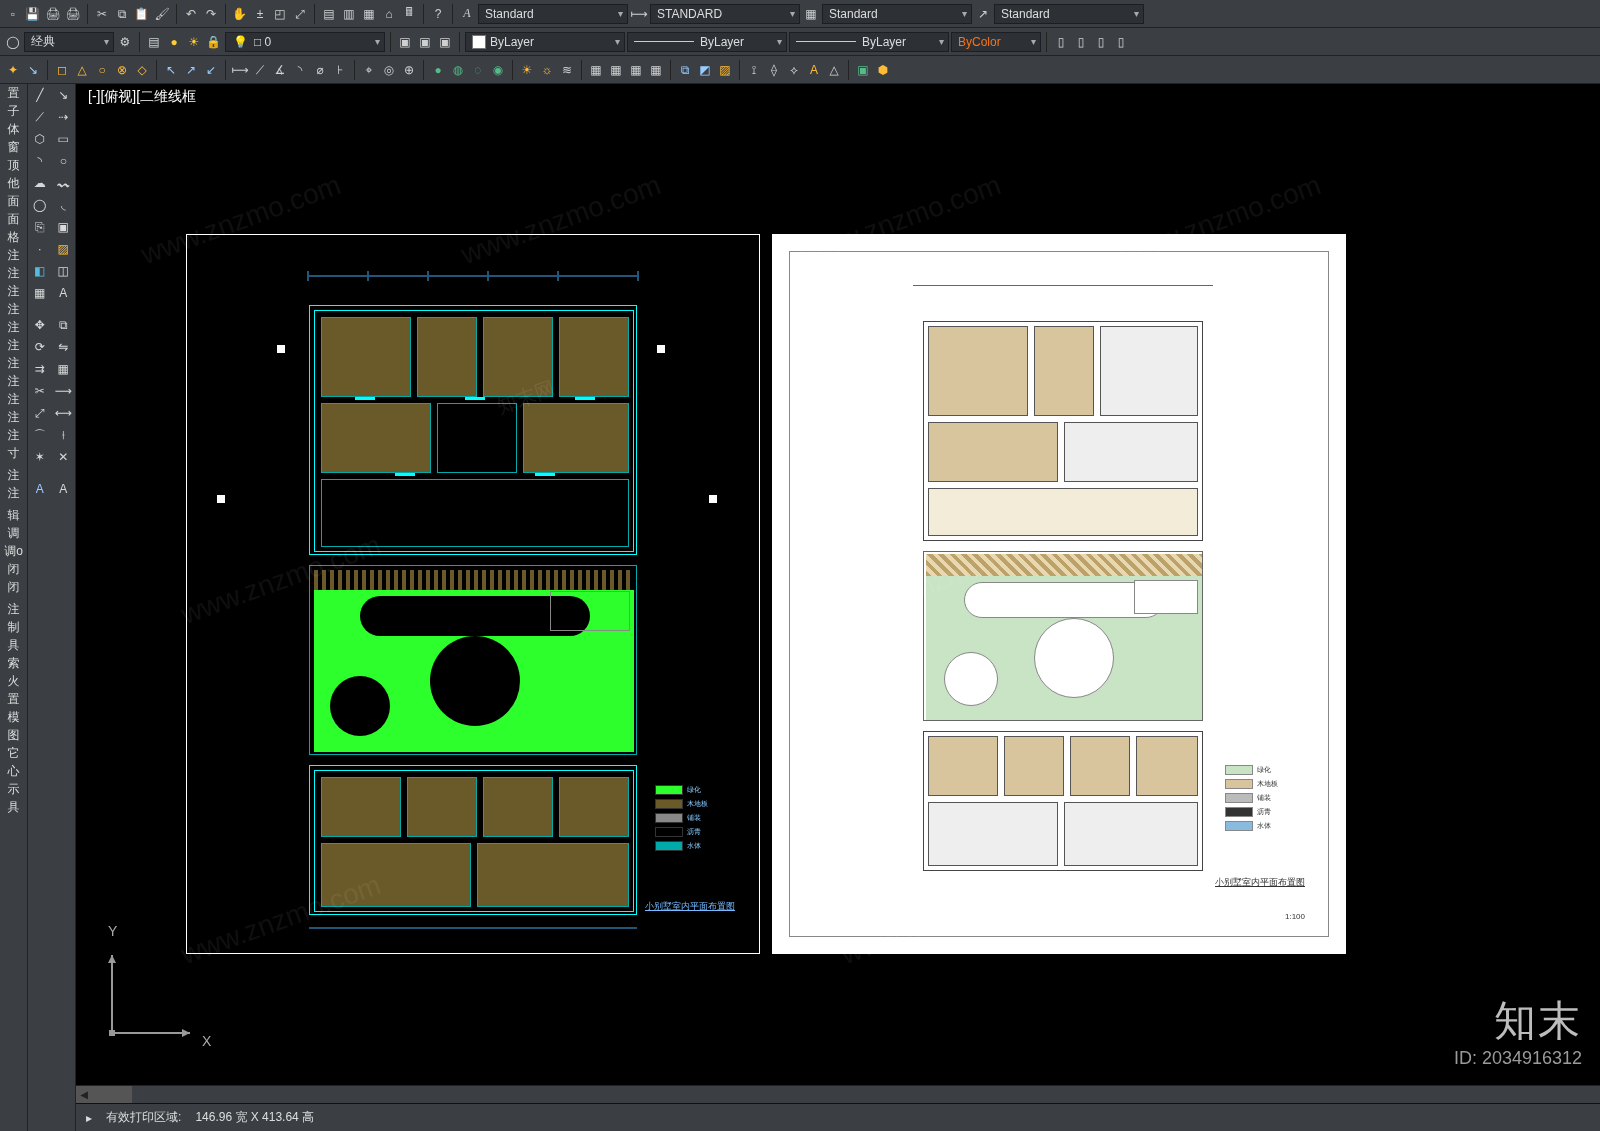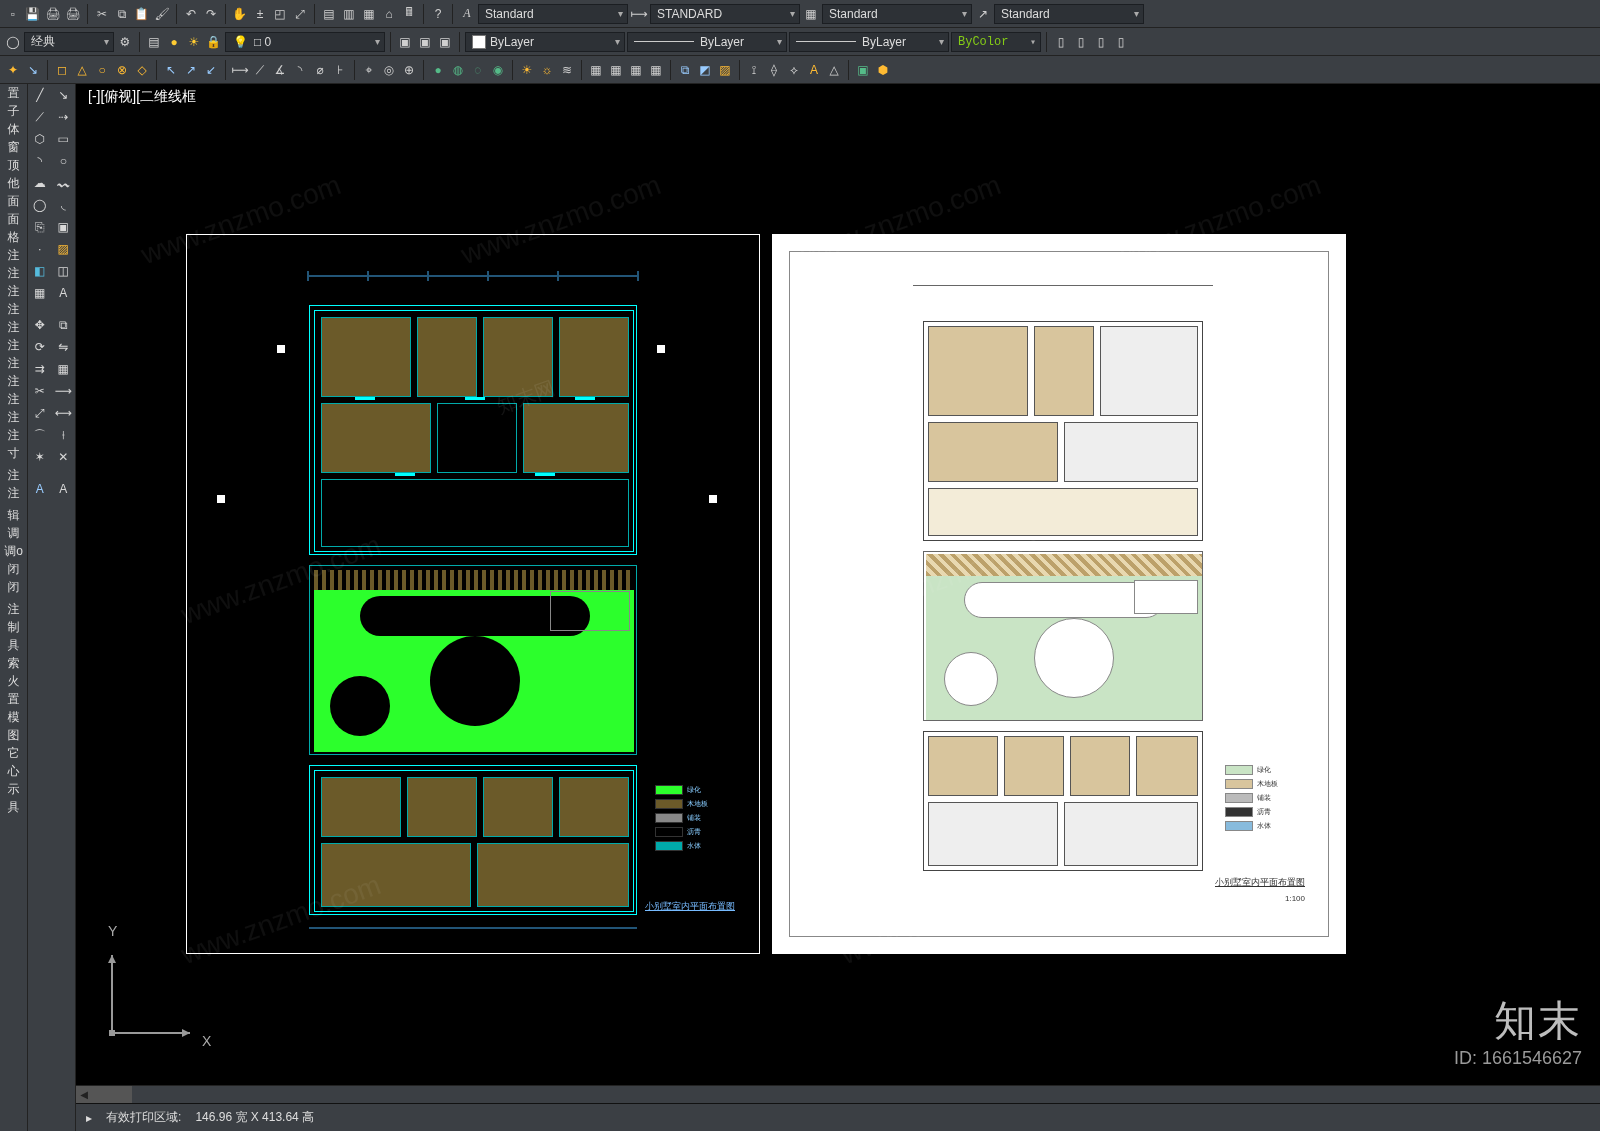--- a/index.html
+++ b/index.html
@@ -146,21 +146,21 @@
         <span>ByLayer</span>
       </span>
     <span class="combo wide">
         <span class="line-sample"></span>
         <span>ByLayer</span>
       </span>
     <span class="combo wide">
         <span class="line-sample"></span>
         <span>ByLayer</span>
       </span>
-    <span class="combo small" style="color:#84cc16;font-family:Liberation Mono, monospace;">
+    <span class="combo small" style="color:#f97316;">
         <span>ByColor</span>
       </span>
     <span class="sep"></span>
     <span class="ico">▯</span>
     <span class="ico">▯</span>
     <span class="ico">▯</span>
     <span class="ico">▯</span>
   </div>
 
   <div class="toolbar">
@@ -483,21 +483,21 @@
                 <div class="legend-sw" style="background: rgb(51, 51, 51); border: 1px solid rgb(136, 136, 136);"></div>
                 <span style="color: rgb(51, 51, 51);">沥青</span>
               </div>
               <div class="legend-row">
                 <div class="legend-sw" style="background: rgb(136, 187, 221); border: 1px solid rgb(136, 136, 136);"></div>
                 <span style="color: rgb(51, 51, 51);">水体</span>
               </div>
             </div>
 
           <div class="title-strip light" style="right:40px; bottom:64px; text-decoration:underline; font-size:9px;">小别墅室内平面布置图</div>
-          <div class="title-strip light" style="right:40px; bottom:50px; font-size:8px;">1:100</div>
+          <div class="title-strip light" style="right:40px; bottom:32px; font-size:8px;">1:100</div>
         </div>
 
         <svg class="ucs" viewBox="0 0 110 110">
           <line x1="12" y1="98" x2="90" y2="98" stroke="#999" stroke-width="2"></line>
           <polygon points="90,98 82,94 82,102" fill="#999"></polygon>
           <line x1="12" y1="98" x2="12" y2="20" stroke="#999" stroke-width="2"></line>
           <polygon points="12,20 8,28 16,28" fill="#999"></polygon>
           <rect x="9" y="95" width="6" height="6" fill="#999"></rect>
         </svg>
         <span style="position:absolute; left:126px; bottom:36px; color:#aaa; font-size:14px;">X</span>
@@ -507,21 +507,21 @@
         <div class="wm" style="left:380px; top:120px;">www.znzmo.com</div>
         <div class="wm" style="left:720px; top:120px;">www.znzmo.com</div>
         <div class="wm" style="left:1040px; top:120px;">www.znzmo.com</div>
         <div class="wm" style="left:100px; top:480px;">www.znzmo.com</div>
         <div class="wm" style="left:760px; top:480px;">www.znzmo.com</div>
         <div class="wm" style="left:100px; top:820px;">www.znzmo.com</div>
         <div class="wm" style="left:760px; top:820px;">www.znzmo.com</div>
         <div class="wm" style="left:420px; top:300px; color:rgba(255,255,255,0.08); font-size:20px;">知末网</div>
 
         <div class="bottom-brand">知末</div>
-        <div class="bottom-id">ID: 1661546627</div>
+        <div class="bottom-id">ID: 2034916312</div>
       </div>
 
       <div class="scroll-h">
         <div class="arrow-l">◀</div>
         <div class="thumb" style="left:16px;"></div>
       </div>
 
       <div class="status">
         <span>▸</span>
         <span>有效打印区域:</span>

